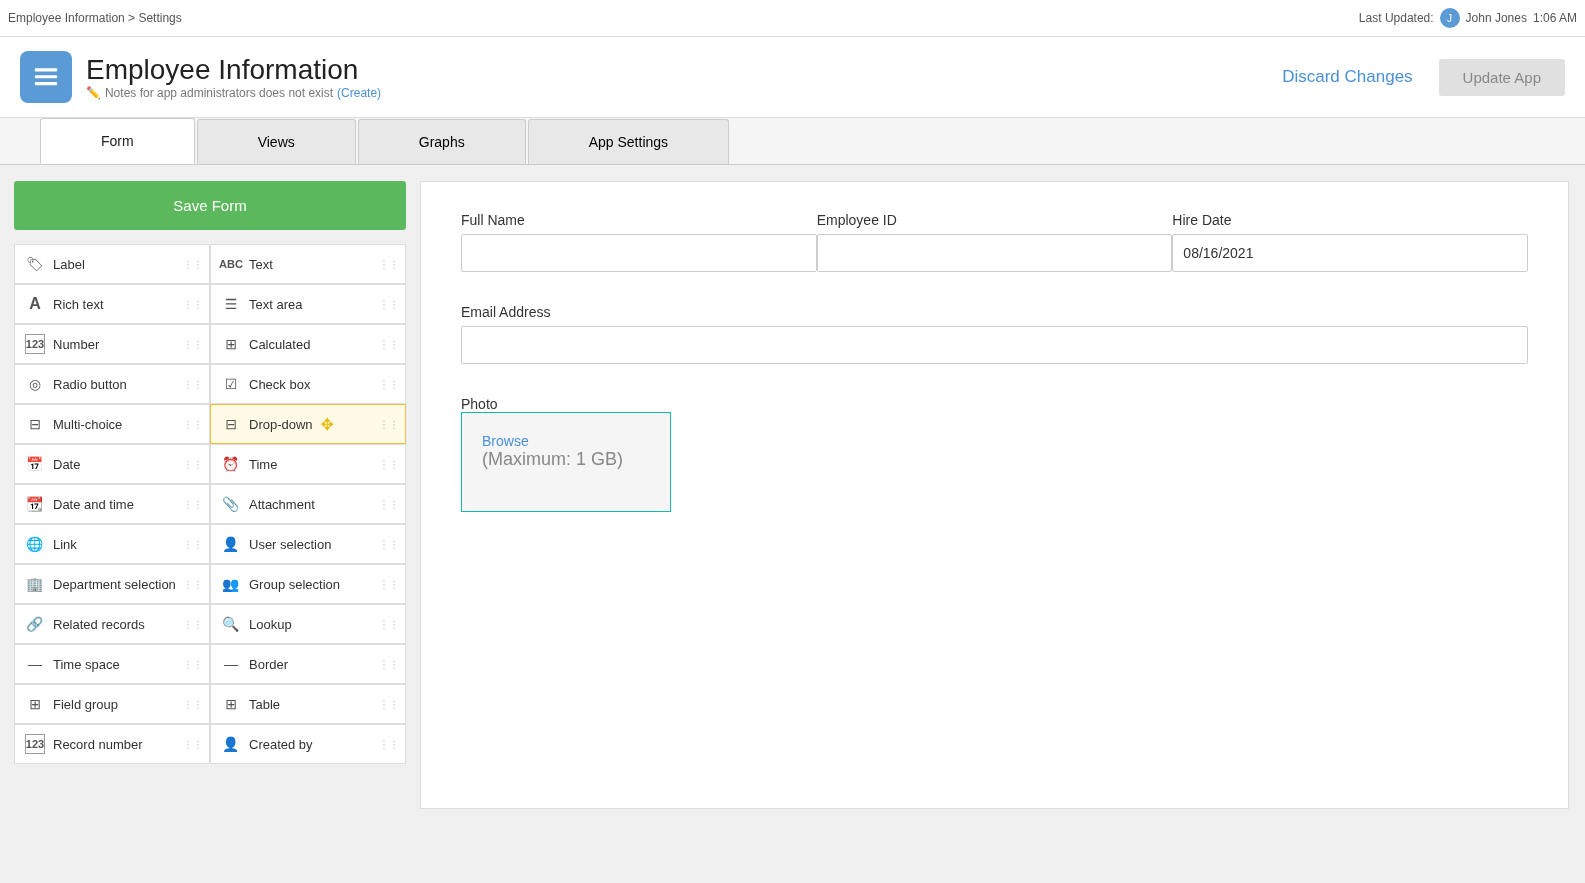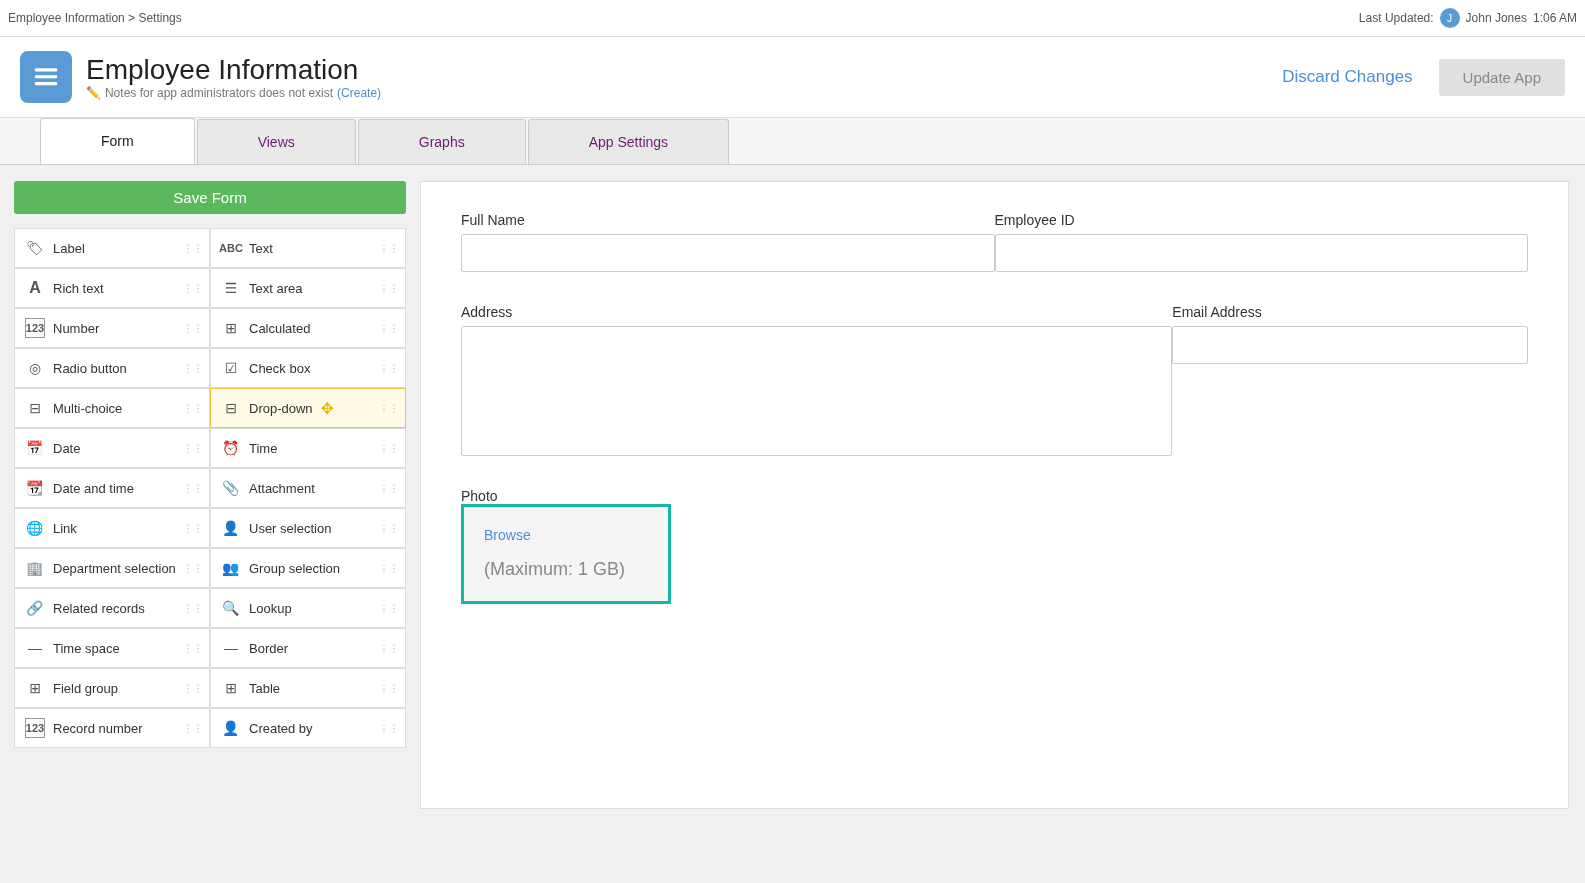--- a/index.html
+++ b/index.html
@@ -19,47 +19,47 @@
     .app-icon svg { width: 30px; height: 30px; fill: white; }
     .app-title-area h1 { font-size: 28px; font-weight: 300; color: #222; }
     .app-title-area .notes-line { font-size: 12px; color: #777; display: flex; align-items: center; gap: 4px; }
     .notes-line a { color: #4a90d9; text-decoration: none; }
     .app-header-right { display: flex; align-items: center; gap: 12px; }
     .btn-discard { background: none; border: none; color: #4a90d9; font-size: 17px; cursor: pointer; padding: 8px 14px; text-align: center; }
     .btn-update { background: #e0e0e0; border: none; color: #888; font-size: 15px; cursor: pointer; padding: 10px 24px; border-radius: 3px; }
 
     
     .tabs-bar { background: #f5f5f5; display: flex; border-bottom: 1px solid #ccc; padding-left: 40px; align-items: flex-end; }
-    .tab { padding: 14px 60px; background: #e8e8e8; border: 1px solid #ccc; border-bottom: none; cursor: pointer; font-size: 14px; color: #701a75; margin-right: 2px; border-radius: 3px 3px 0 0; }
+    .tab { padding: 14px 60px; background: #e8e8e8; border: 1px solid #ccc; border-bottom: none; cursor: pointer; font-size: 14px; color: #000000; margin-right: 2px; border-radius: 3px 3px 0 0; }
     .tab.active { background: #fff; border-bottom: 1px solid #fff; color: #222; font-weight: 500; }
 
     
     .main-content { display: flex; background: #f0f0f0; min-height: 660px; }
 
     
     .fields-panel { width: 420px; background: #f0f0f0; padding: 16px 14px; flex-shrink: 0; }
-    .save-form-btn { background: #5cb85c; color: white; border: none; width: 100%; padding: 8px; font-size: 15px; cursor: pointer; border-radius: 3px; margin-bottom: 14px; }
+    .save-form-btn { background: #5cb85c; color: white; border: none; width: 100%; padding: 16px; font-size: 15px; cursor: pointer; border-radius: 3px; margin-bottom: 14px; }
     .fields-grid { display: grid; grid-template-columns: 1fr 1fr; gap: 0; }
     .field-item { display: flex; align-items: center; gap: 8px; padding: 9px 10px; background: #fff; border: 1px solid #ddd; cursor: grab; font-size: 13px; color: #333; position: relative; }
     .field-item.active-drag { background: #fffbe6; border-color: #f0c040; }
     .drag-handle { position: absolute; right: 6px; color: #bbb; font-size: 10px; }
     .field-icon { width: 20px; height: 20px; display: flex; align-items: center; justify-content: center; color: #555; font-size: 14px; flex-shrink: 0; }
 
     
     .form-preview { flex: 1; background: #fff; margin: 16px 16px 16px 0; padding: 30px 40px; border: 1px solid #ddd; overflow-y: auto; }
     .form-row { display: flex; margin-bottom: 32px; }
     .form-field { display: flex; flex-direction: column; gap: 6px; flex: 1; }
     .form-field label { font-size: 14px; color: #333; }
     .form-field input[type="text"], .form-field textarea { border: 1px solid #ccc; border-radius: 2px; padding: 8px 10px; font-size: 14px; color: #333; outline: none; background: #fff; }
     .form-field input[type="text"] { height: 38px; }
     .form-field textarea { height: 130px; resize: none; }
     .form-field .date-input { height: 38px; border: 1px solid #ccc; border-radius: 2px; padding: 8px 10px; font-size: 14px; color: #333; background: #fff; display: flex; align-items: center; }
     .photo-section { margin-top: 8px; }
     .photo-section label { font-size: 14px; color: #333; margin-bottom: 0; display: block; }
-    .photo-upload-box { width: 210px; min-height: 100px; background: #f5f5f5; border: 3px solid #14b8a6; padding: 20px; display: flex; flex-direction: column; gap: 16px; }
+    .photo-upload-box { width: 210px; min-height: 100px; background: #f5f5f5; border: 1px solid #14b8a6; padding: 20px; display: flex; flex-direction: column; gap: 0; }
     .photo-upload-box a { color: #4a90d9; font-size: 14px; cursor: pointer; text-decoration: none; }
     .photo-upload-box span { color: #888; font-size: 18px; }
 
     .drag-icon { font-size: 16px; color: #e8b800; }
   </style>
 </head>
 <body>
 
 <div class="top-bar">
   <div class="breadcrumb">
@@ -276,27 +276,27 @@
 
     <div class="form-row">
       <div class="form-field">
         <label>Full Name</label>
         <input type="text" style="">
       </div>
       <div class="form-field">
         <label>Employee ID</label>
         <input type="text" style="">
       </div>
+      <div class="form-field">
+        <label>Hire Date</label>
+        <div class="date-input">08/16/2021</div>
+      </div>
     </div>
 
     <div class="form-row">
-      <div class="form-field" style="flex:2;">
-        <label>Address</label>
-        <textarea style=""></textarea>
-      </div>
       <div class="form-field" style="flex:1;">
         <label>Email Address</label>
         <input type="text" style="height: 38px;">
       </div>
     </div>
 
     <div class="photo-section">
       <label>Photo</label>
       <div class="photo-upload-box">
         <a>Browse</a>

